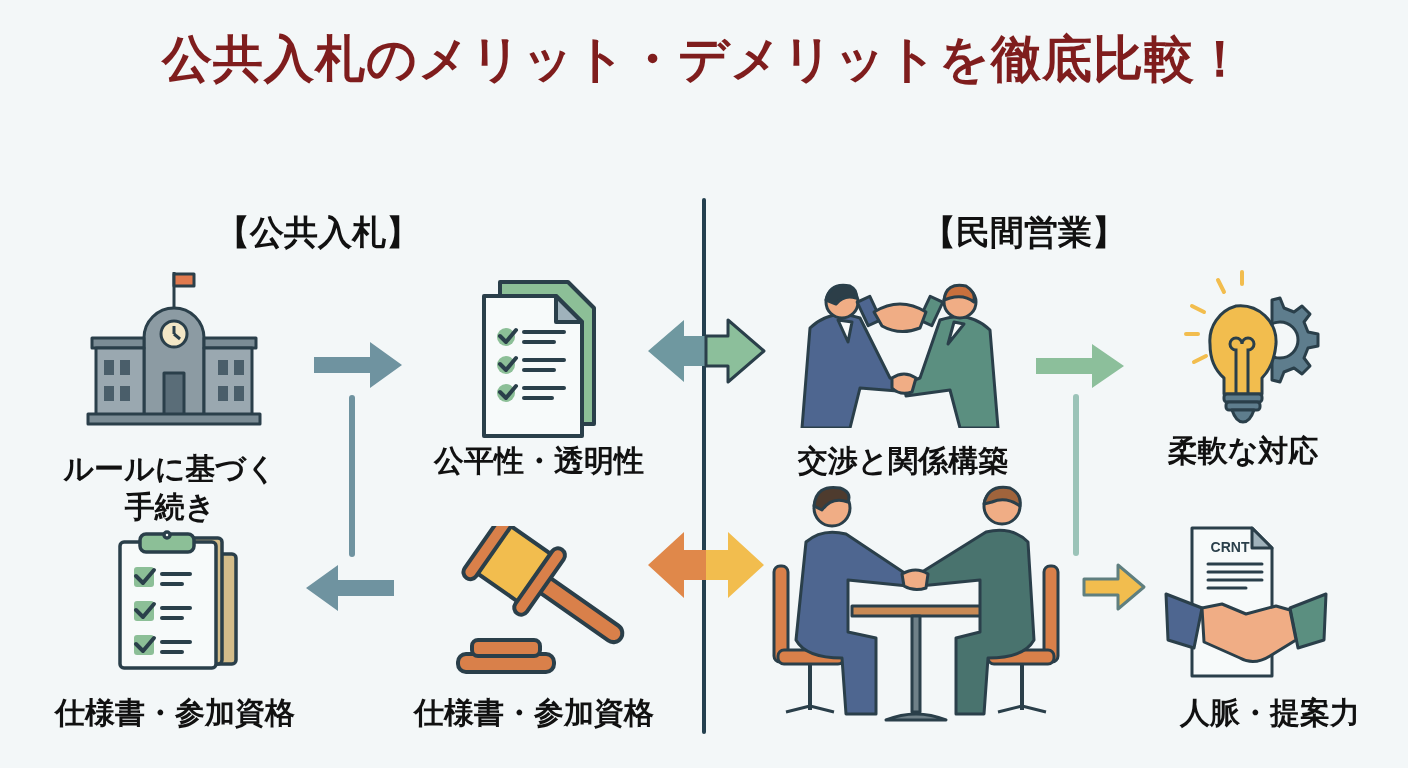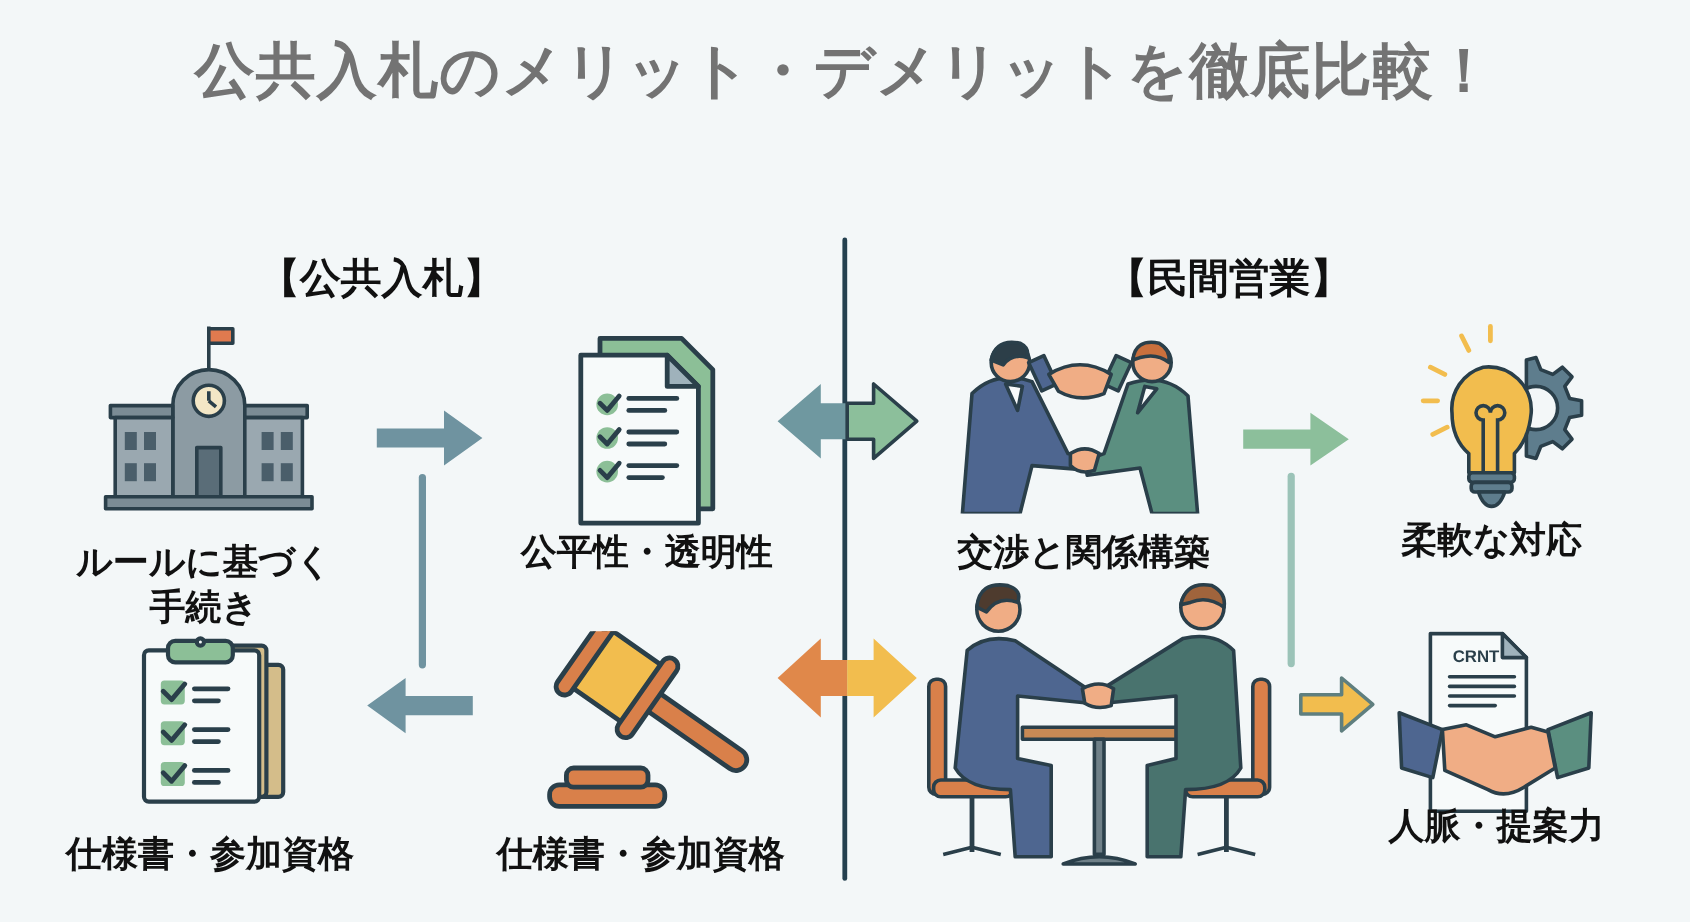--- a/index.html
+++ b/index.html
@@ -6,21 +6,21 @@
     body {
       width: 1408px; height: 768px; overflow: hidden;
       background: #f3f7f8;
       font-family: "DejaVu Sans", "Liberation Sans", sans-serif;
       color: #111;
       position: relative;
     }
     .title {
       position: absolute; left: 0; top: 28px; width: 1408px;
       text-align: center; font-weight: bold; font-size: 50px; line-height: 62px;
-      letter-spacing: 1px; color: #737373;
+      letter-spacing: 1px; color: #7f1d1d;
     }
     .section-title {
       position: absolute; top: 204px; font-weight: bold; font-size: 34px;
       line-height: 56px; color: #111;
     }
     #sec-left { left: 216px; }
     #sec-right { left: 922px; }
     .divider {
       position: absolute; left: 702px; top: 198px; width: 4px; height: 536px;
       background: #24404f; border-radius: 2px;
@@ -254,13 +254,13 @@
       <line x1="44" y1="46" x2="98" y2="46"></line>
     <line x1="44" y1="54" x2="98" y2="54"></line>
       <line x1="44" y1="62" x2="82" y2="62"></line>
   </g>
   <g stroke="#2a3f4a" stroke-width="3" stroke-linejoin="round">
     <path d="M2 68 L38 82 L30 122 L4 114 Z" fill="#4e6690"></path>
     <path d="M162 68 L126 82 L134 122 L160 114 Z" fill="#5b8f80"></path>
     <path d="M38 82 L58 78 L82 88 L112 80 L126 84 L132 114 L106 130 Q90 140 76 132 L40 116 Z" fill="#f0ad85"></path>
   </g>
 </svg>
-<div class="label" style="left:1134px;top:670px;width:226px;">人脈・提案力</div>
+<div class="label" style="left:1134px;top:694px;width:226px;text-align:right;">人脈・提案力</div>
 
 </body></html>

